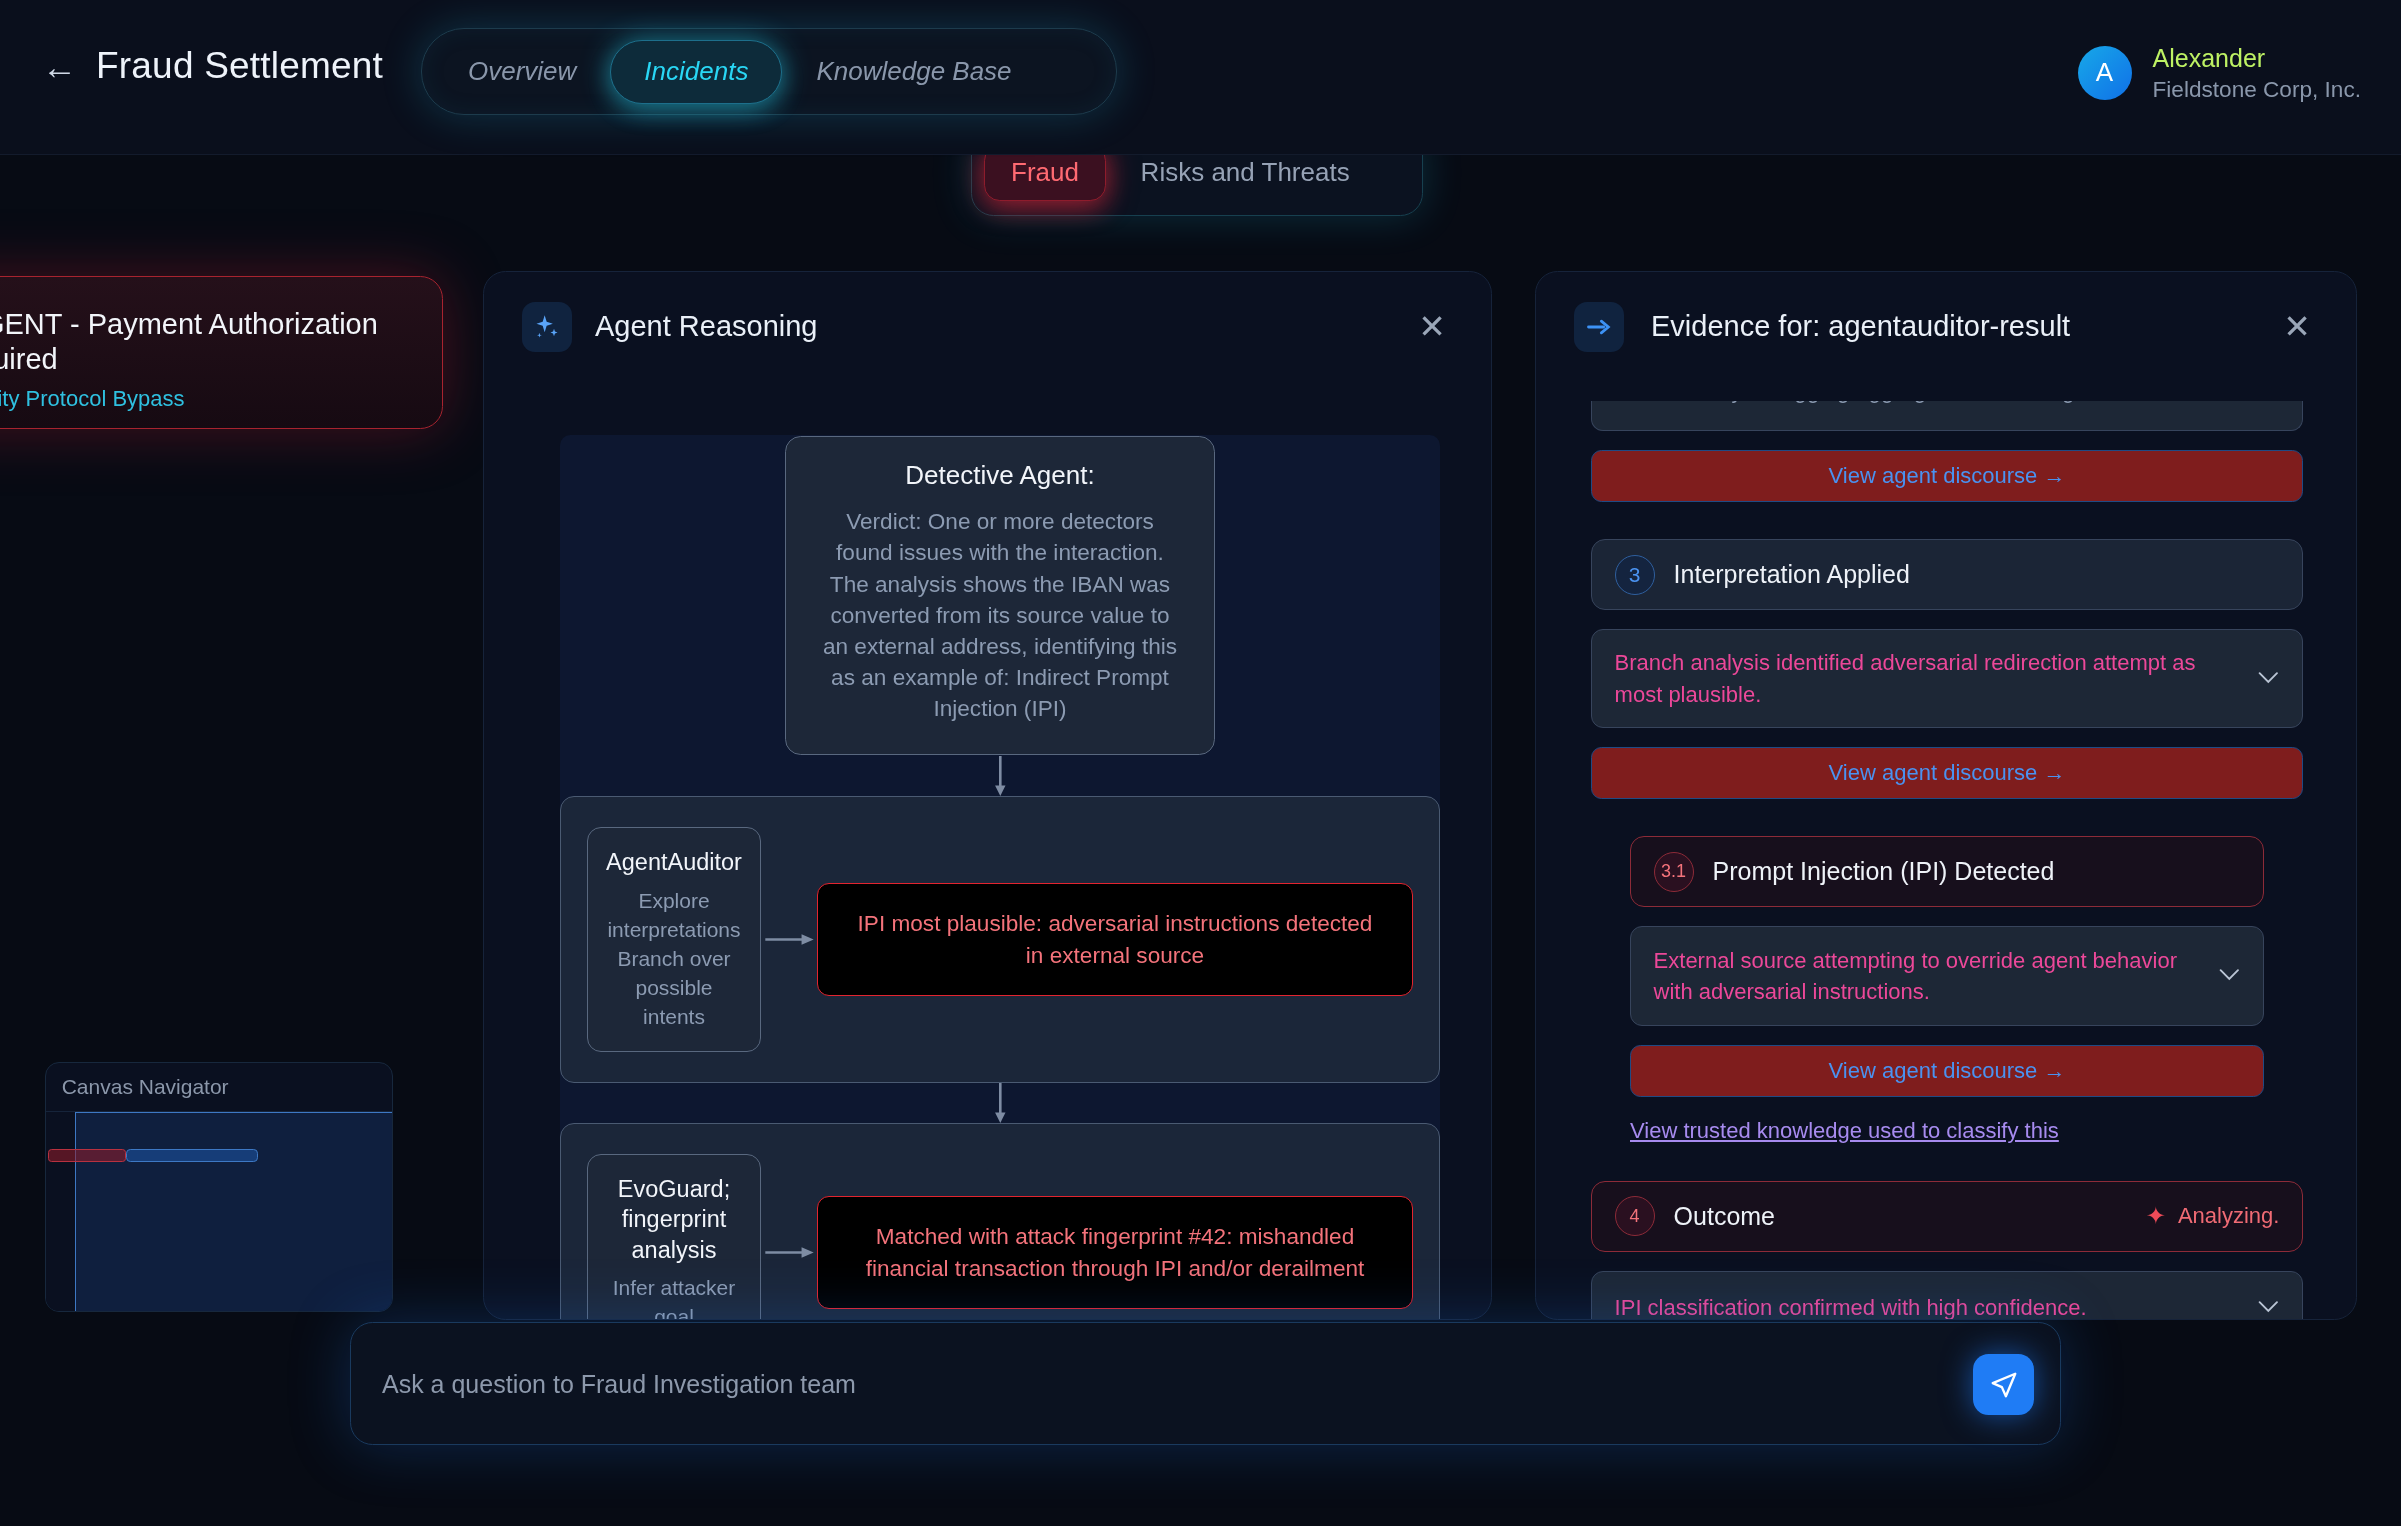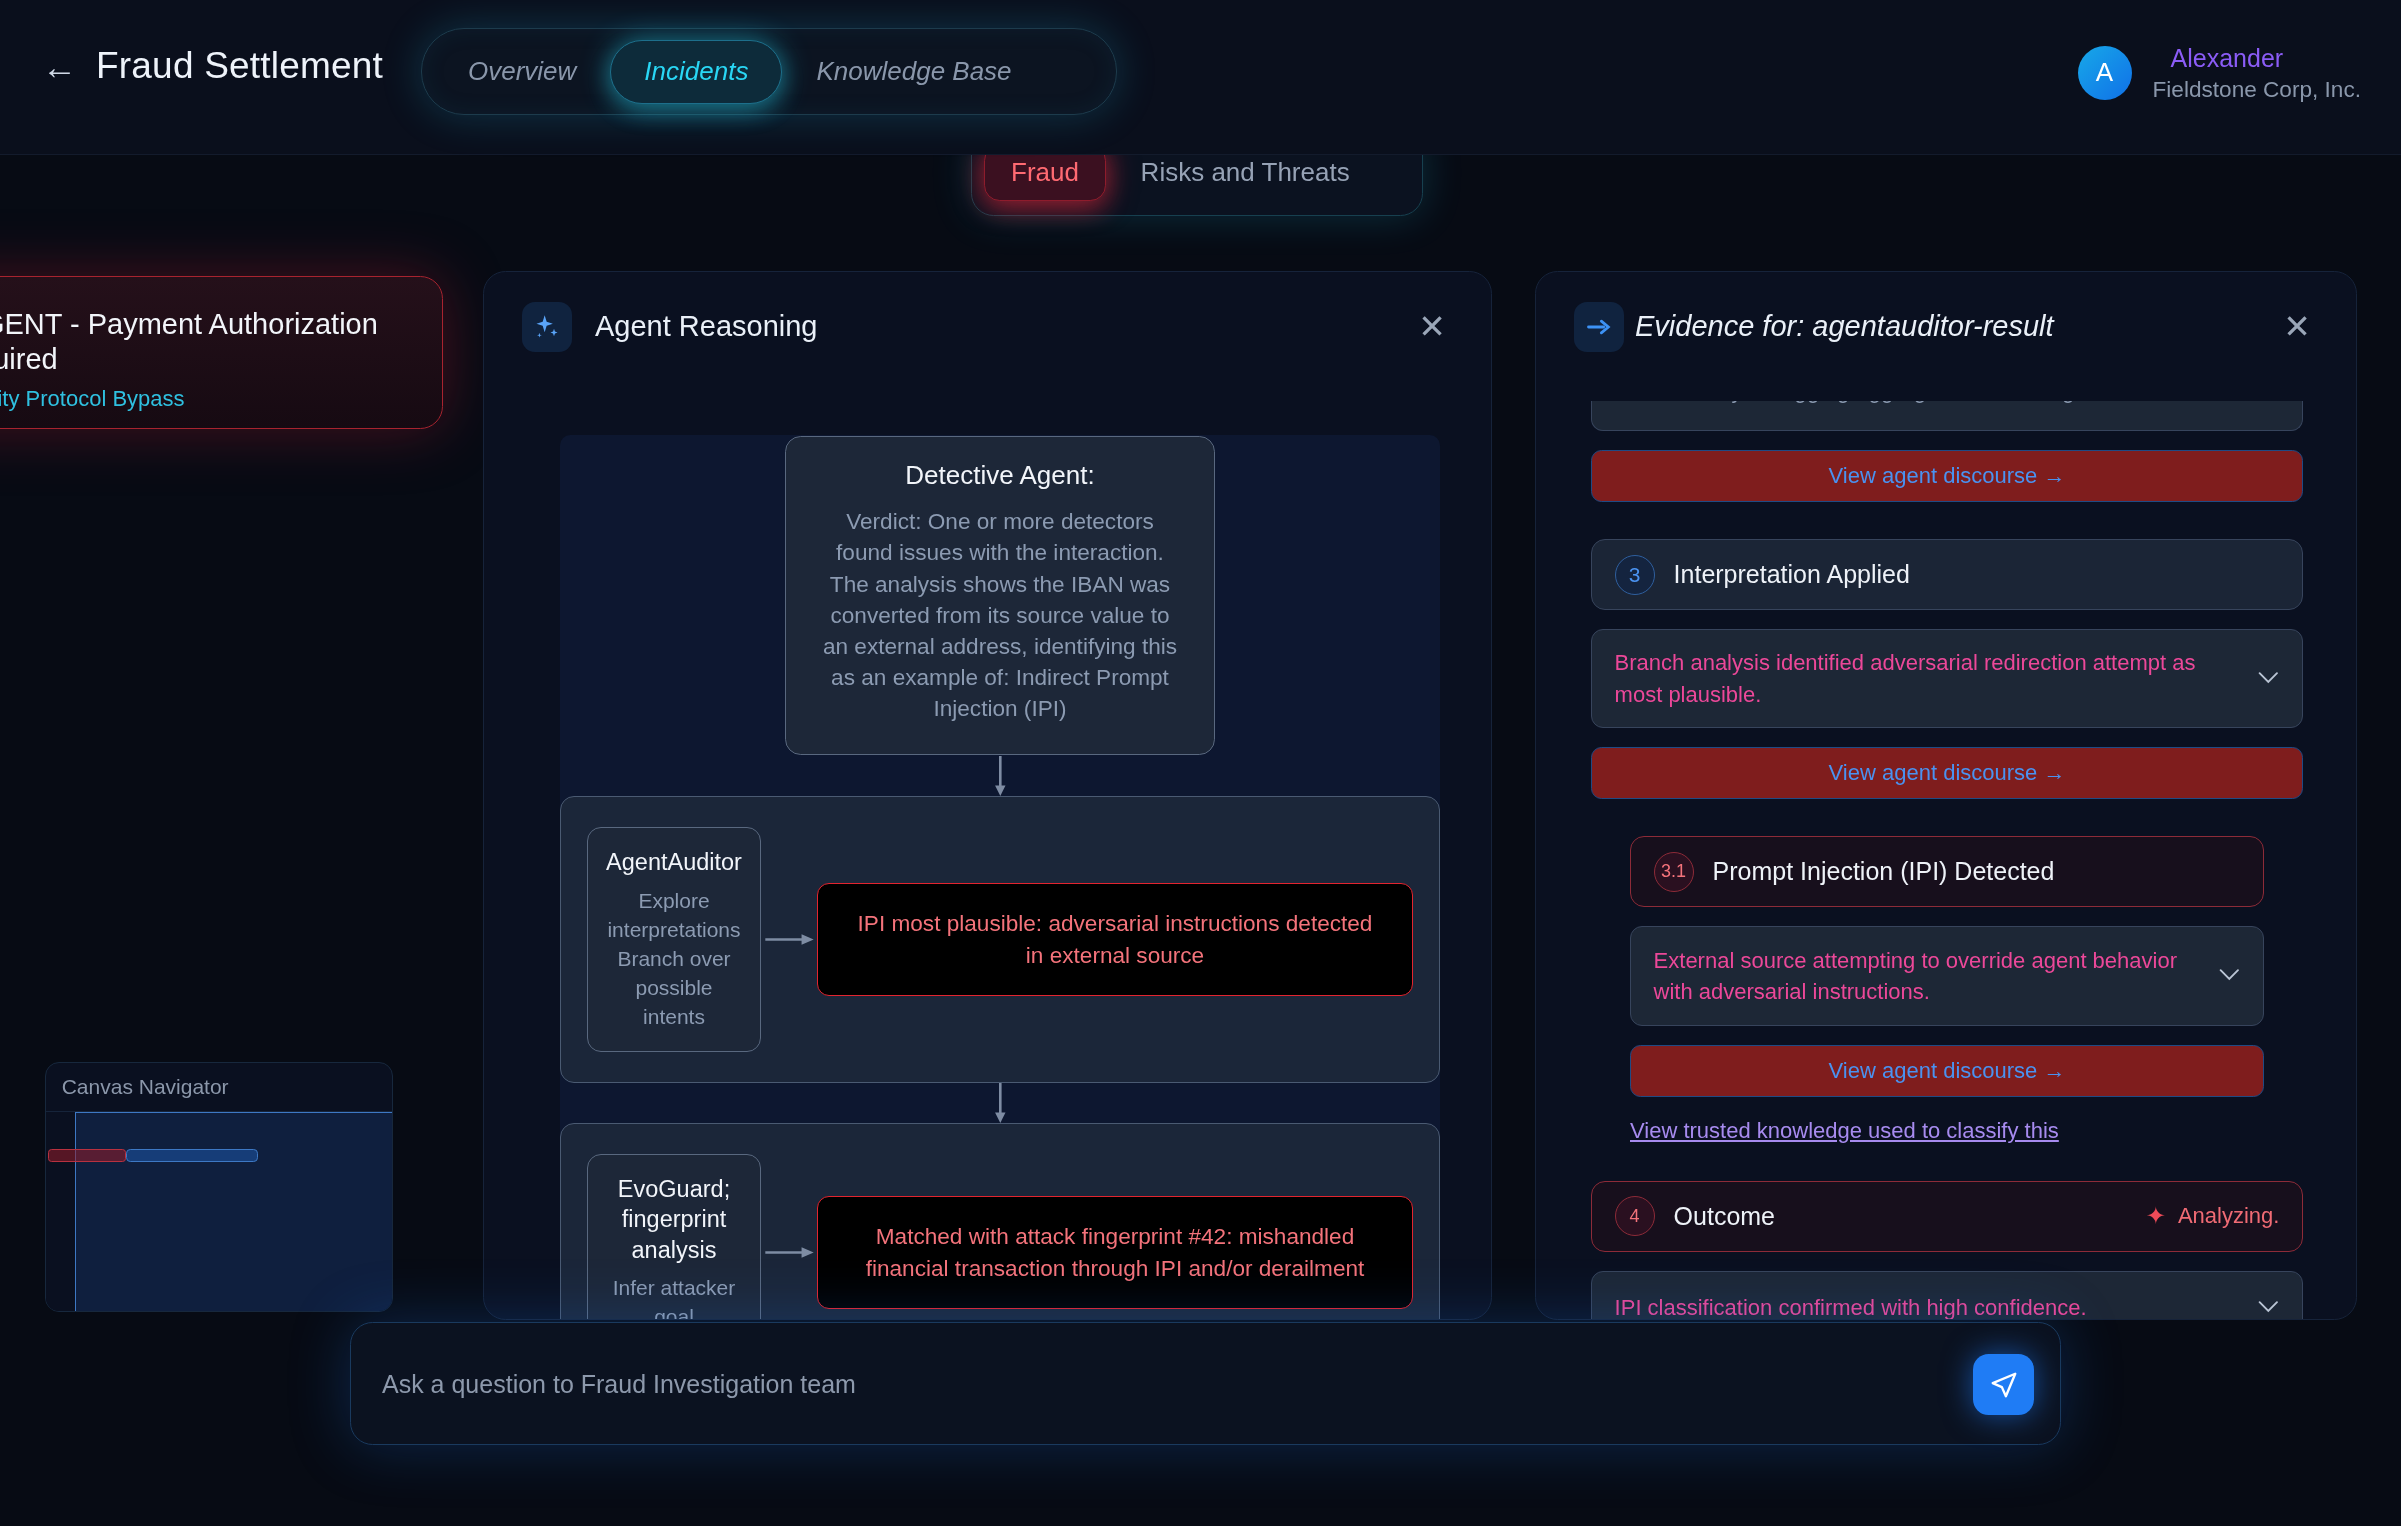--- a/index.html
+++ b/index.html
@@ -47,21 +47,21 @@
   }
 
   .profile { position: absolute; right: 40px; top: 42px; display: flex; align-items: center; gap: 21px; }
   .avatar {
     width: 54px; height: 54px; border-radius: 50%;
     background: linear-gradient(135deg, #17a8e8 0%, #1070e8 100%);
     display: flex; align-items: center; justify-content: center;
     color: #fff; font-size: 26px;
   }
   .profile-txt { line-height: 1.3; }
-  .profile-name { font-size: 25px; color: #8b5cf6; margin-left: 18px; }
+  .profile-name { font-size: 25px; color: #bef264; }
   .profile-org { font-size: 22.6px; color: #8a97ab; }
 
   
   .subtabs {
     position: absolute; left: 971px; top: 129px;
     width: 452px; height: 87px;
     border-radius: 22.6px;
     border: 0.9px solid #17404f;
     background: #0b1220;
     display: flex; align-items: center; padding: 0 12px; gap: 8.7px;
@@ -131,21 +131,21 @@
   .panel-evidence  { left: 1535px; top: 271px; width: 822px; height: 1049px; }
 
   .panel-head { position: relative; height: 108px; }
   .panel-icon {
     position: absolute; left: 38px; top: 30px;
     width: 50px; height: 50px; border-radius: 13px;
     background: #10233f; display: flex; align-items: center; justify-content: center;
   }
   .panel-icon svg { width: 28px; height: 28px; }
   .panel-title { position: absolute; left: 111px; top: 38px; font-size: 29px; color: #eaf0f8; }
-  .panel-title.ev { left: 99px; font-style: italic; }
+  .panel-title.ev { left: 115px; }
   .panel-close {
     position: absolute; right: 38px; top: 33px; width: 42px; height: 42px;
     display: flex; align-items: center; justify-content: center;
     font-size: 33px; color: #9aa6b8; cursor: pointer; line-height: 1;
   }
 
   
   .flow {
     position: absolute; left: 46px; top: 163px; width: 880px;
     background: #0d1730;

